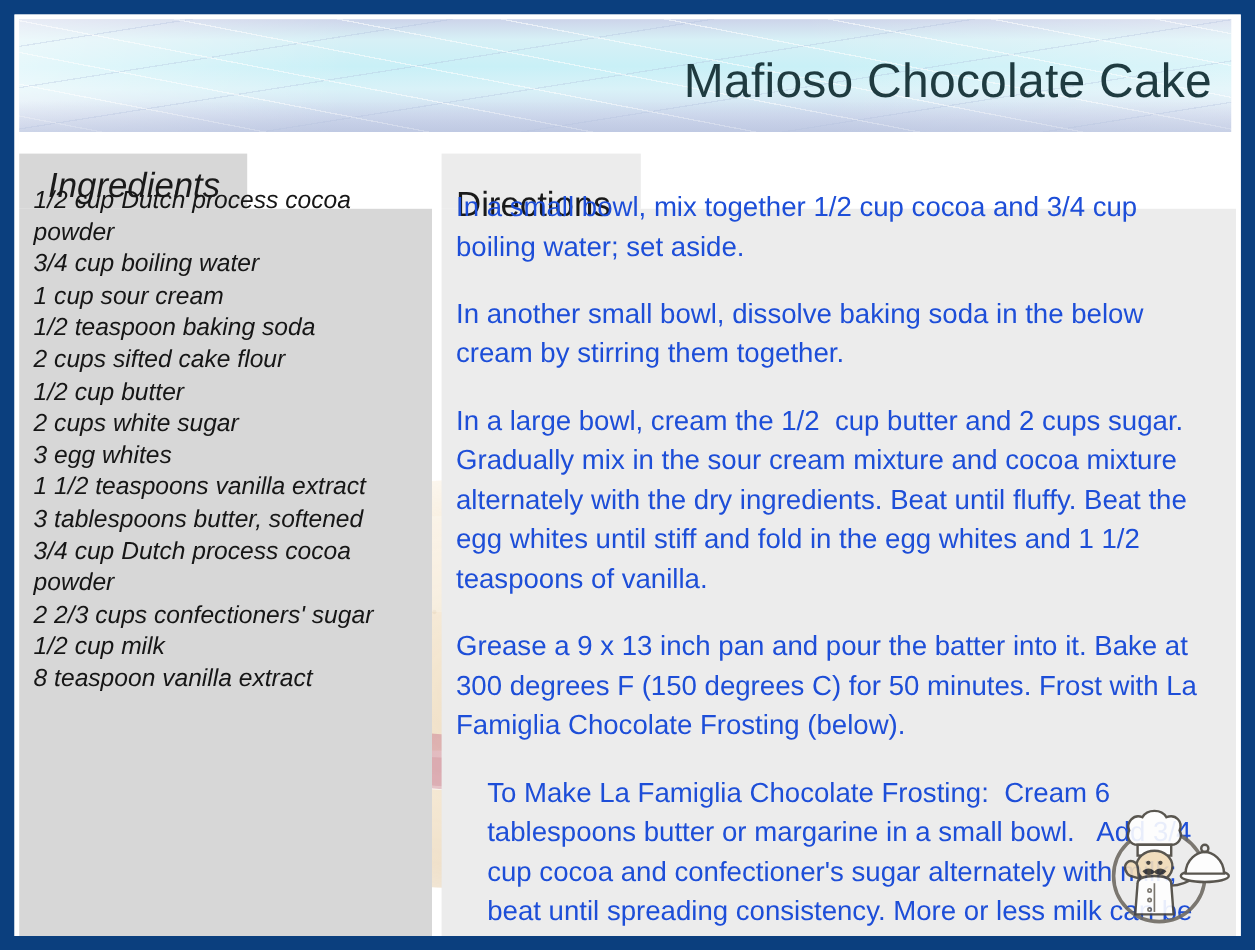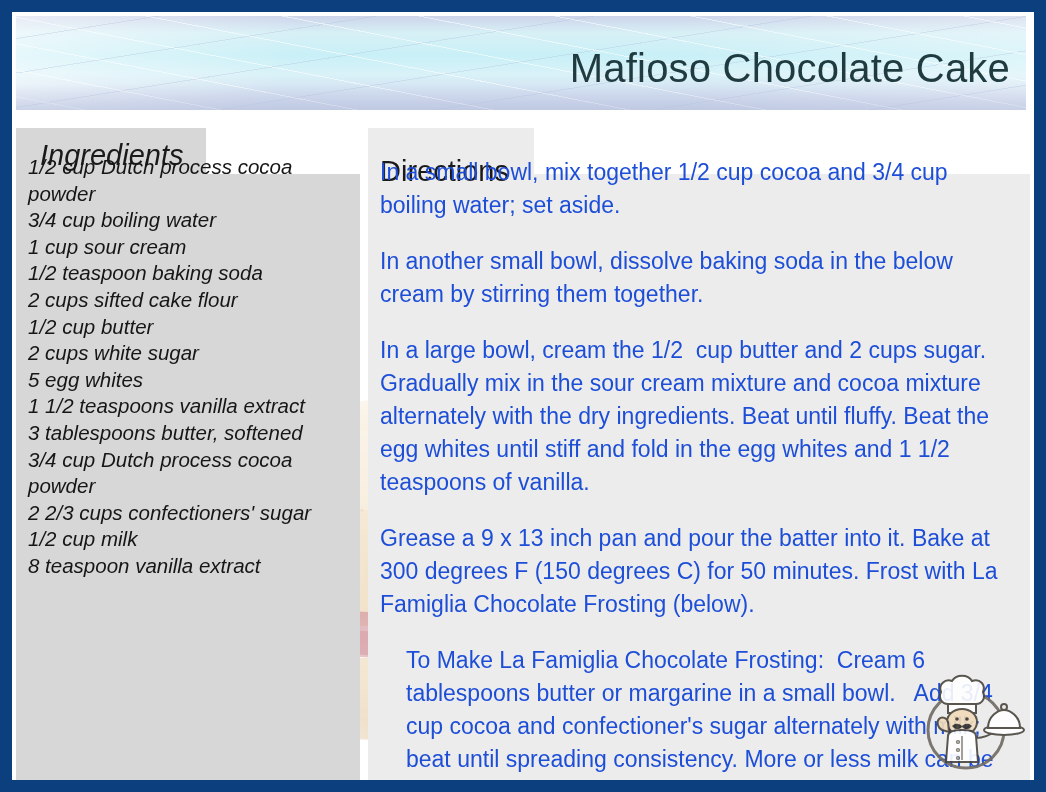--- a/index.html
+++ b/index.html
@@ -291,21 +291,21 @@
         <span class="col-head-text">Ingredients</span>
       </div>
       <div class="ingredient-list">
         <div class="ingredient-line">1/2 cup Dutch process cocoa powder</div>
         <div class="ingredient-line">3/4 cup boiling water</div>
         <div class="ingredient-line">1 cup sour cream</div>
         <div class="ingredient-line">1/2 teaspoon baking soda</div>
         <div class="ingredient-line">2 cups sifted cake flour</div>
         <div class="ingredient-line">1/2 cup butter</div>
         <div class="ingredient-line">2 cups white sugar</div>
-        <div class="ingredient-line">5 egg whites</div>
+        <div class="ingredient-line">3 egg whites</div>
         <div class="ingredient-line">1 1/2 teaspoons vanilla extract</div>
         <div class="ingredient-line">3 tablespoons butter, softened</div>
         <div class="ingredient-line">3/4 cup Dutch process cocoa powder</div>
         <div class="ingredient-line">2 2/3 cups confectioners' sugar</div>
         <div class="ingredient-line">1/2 cup milk</div>
         <div class="ingredient-line">8 teaspoon vanilla extract</div>
       </div>
     </div>
 
     <div class="col col-directions">

